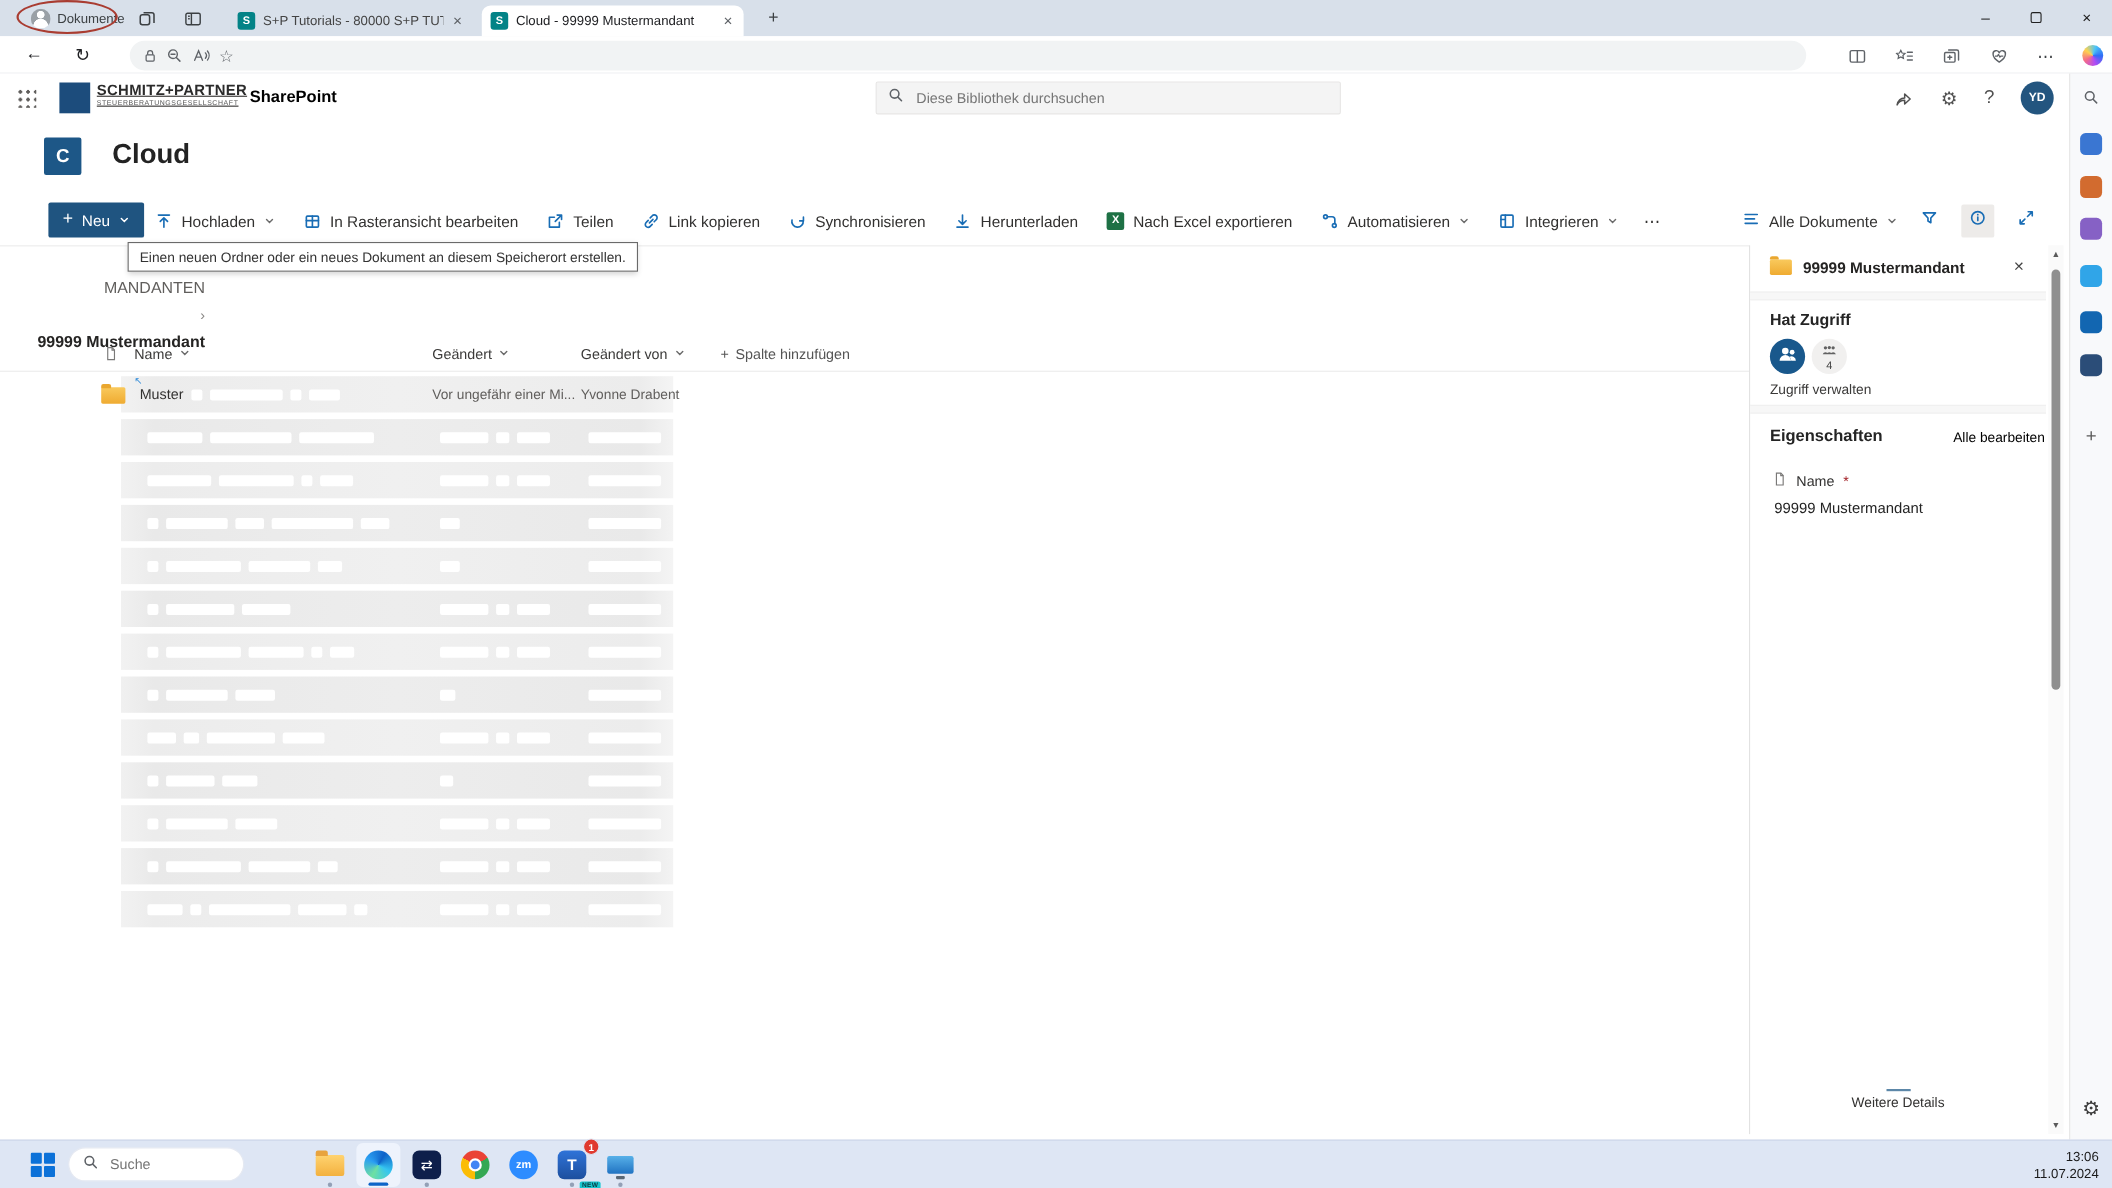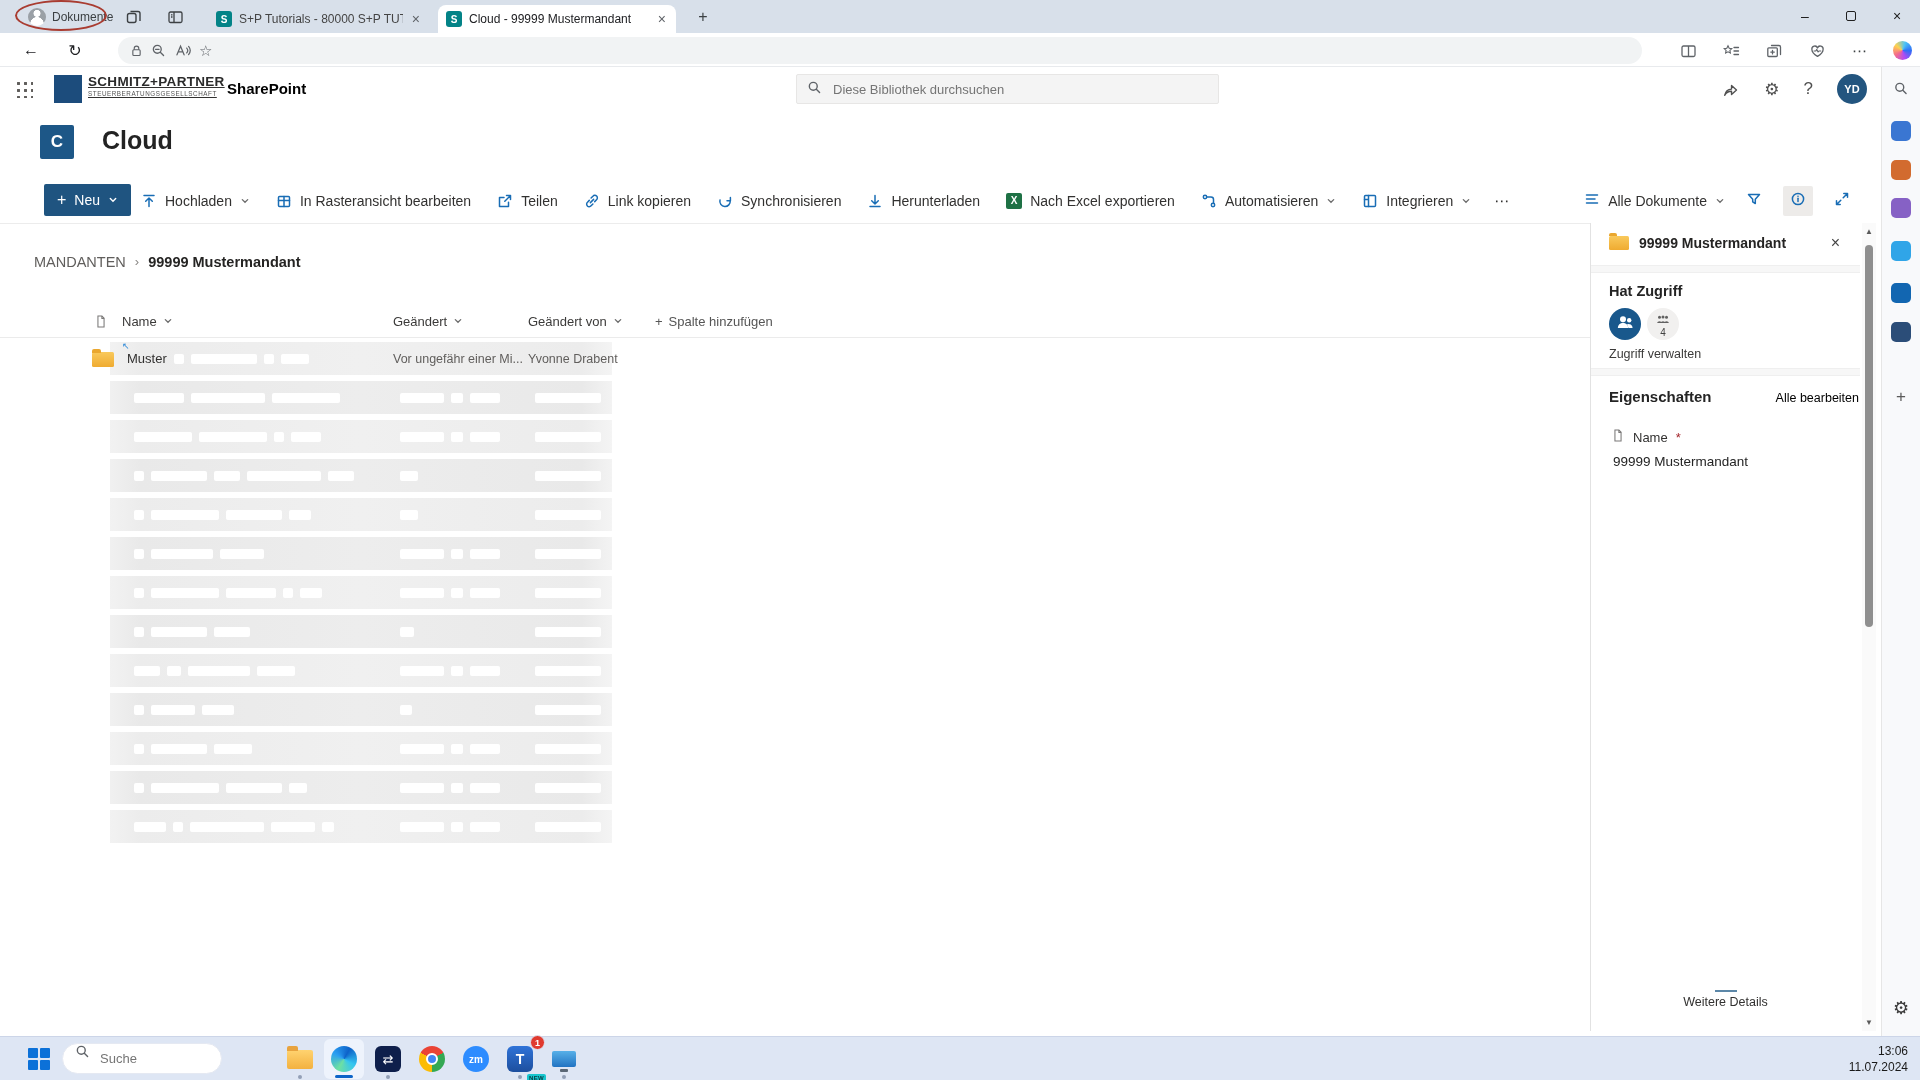--- a/index.html
+++ b/index.html
@@ -84,21 +84,21 @@
   .viewsel{display:flex;align-items:center;gap:8px;font-size:14px;color:#323130;}
   .cbtn{width:30px;height:30px;display:flex;align-items:center;justify-content:center;border-radius:2px;}
   .cbtn.on{background:#edebe9;}
 
   .tooltip{position:absolute;left:116px;top:153px;height:27px;background:#fff;border:1px solid #6a6a6a;
     display:flex;align-items:center;padding:0 10px;font-size:12.5px;color:#333;z-index:6;
     box-shadow:0 2px 5px rgba(0,0,0,.18);white-space:nowrap;}
 
   
   .listwrap{position:absolute;left:0;top:156px;width:1590px;height:813px;border-top:1px solid #ececec;background:#fff;}
-  .breadcrumb{position:absolute;left:34px;top:30px;display:flex;align-items:flex-start;gap:9px;font-size:14.5px;}
+  .breadcrumb{position:absolute;left:34px;top:30px;display:flex;align-items:flex-end;gap:9px;font-size:14.5px;flex-direction:column;}
   .bc-parent{color:#605e5c;}
   .bc-sep{color:#8a8886;font-size:13px;}
   .bc-cur{color:#252423;font-weight:bold;}
   .thead{position:absolute;left:0;top:82px;width:100%;height:32px;border-bottom:1px solid #ebebeb;font-size:13px;color:#3b3a39;}
   .th{position:absolute;top:0;height:100%;display:flex;align-items:center;gap:6px;}
   .rowsbox{position:absolute;left:0;top:115px;width:100%;}
   .row{position:relative;height:39px;}
   .rowband{position:absolute;left:110px;top:3px;width:502px;height:33px;
     background:linear-gradient(90deg,rgba(228,228,228,.55),#e9e9e9 6%,#ededed 50%,#e9e9e9 94%,rgba(228,228,228,.45));}
   .row:nth-child(odd) .rowband{background:linear-gradient(90deg,rgba(231,231,231,.55),#ececec 6%,#f0f0f0 50%,#ececec 94%,rgba(231,231,231,.45));}
@@ -146,21 +146,21 @@
   .railapp{width:20px;height:20px;border-radius:5px;}
   .railplus{font-size:17px;color:#5a5a5a;}
   .railgear{font-size:18px;color:#3c3c3c;}
 
   
   .taskbar{position:absolute;left:0;bottom:0;width:1920px;height:44px;background:#dee6f4;border-top:1px solid #ccd5e8;}
   .start{position:absolute;left:28px;top:11px;width:22px;height:22px;display:grid;grid-template-columns:10px 10px;
     grid-template-rows:10px 10px;gap:2px;}
   .start span{background:#0c71d8;border-radius:1px;}
   .tsearch{position:absolute;left:62px;top:6px;width:160px;height:31px;border-radius:16px;background:#fff;
-    border:1px solid #e5e9f2;display:flex;gap:8px;padding:0 12px;}
+    border:1px solid #e5e9f2;display:flex;align-items:center;gap:8px;padding:0 12px;}
   .tsearch input{border:0;outline:0;background:transparent;font-size:13px;color:#333;width:100%;
     font-family:"Liberation Sans",sans-serif;}
   .tbicons{position:absolute;left:280px;top:2px;display:flex;gap:4px;}
   .tbic{width:40px;height:40px;display:flex;align-items:center;justify-content:center;position:relative;border-radius:6px;}
   .tbic.active{background:#eef3fc;}
   .tbic .bar{position:absolute;bottom:1px;left:11px;width:18px;height:3px;border-radius:2px;background:#0c64c8;}
   .rundot{position:absolute;bottom:0px;left:18px;width:4px;height:4px;border-radius:50%;background:#93a0b6;}
   .ic-folder{width:26px;height:19px;position:relative;background:linear-gradient(#ffd370,#f3b13f);border-radius:2px;}
   .ic-folder::before{content:"";position:absolute;top:-4px;left:0;width:11px;height:5px;background:#e8a33e;border-radius:2px 2px 0 0;}
   .ic-edge{width:26px;height:26px;border-radius:50%;background:conic-gradient(from 210deg,#6ee0a2,#2b9ff2,#0d62c9,#35c5f0,#6ee0a2);}
@@ -448,20 +448,21 @@
               </svg></span>
           </span>
         <span class="cbtn">
             <span><svg width="16" height="16" viewBox="0 0 16 16" fill="none" stroke="#196db5" stroke-width="1.5" stroke-linecap="round" stroke-linejoin="round">
                 <path d="M9.8 2.5h3.7v3.7M13.2 2.8l-4 4M6.2 13.5H2.5V9.8M2.8 13.2l4-4"></path>
               </svg></span>
           </span>
       </div>
     </div>
 
+    <div class="tooltip">Einen neuen Ordner oder ein neues Dokument an diesem Speicherort erstellen.</div>
 
     <div class="listwrap">
       <div class="breadcrumb">
         <span class="bc-parent">MANDANTEN</span>
         <span class="bc-sep">›</span>
         <span class="bc-cur">99999 Mustermandant</span>
       </div>
       <div class="thead">
         <span class="th" style="left:94px">
             <svg width="14" height="15" viewBox="0 0 16 16" fill="none" stroke="#7a7978" stroke-width="1.2">

